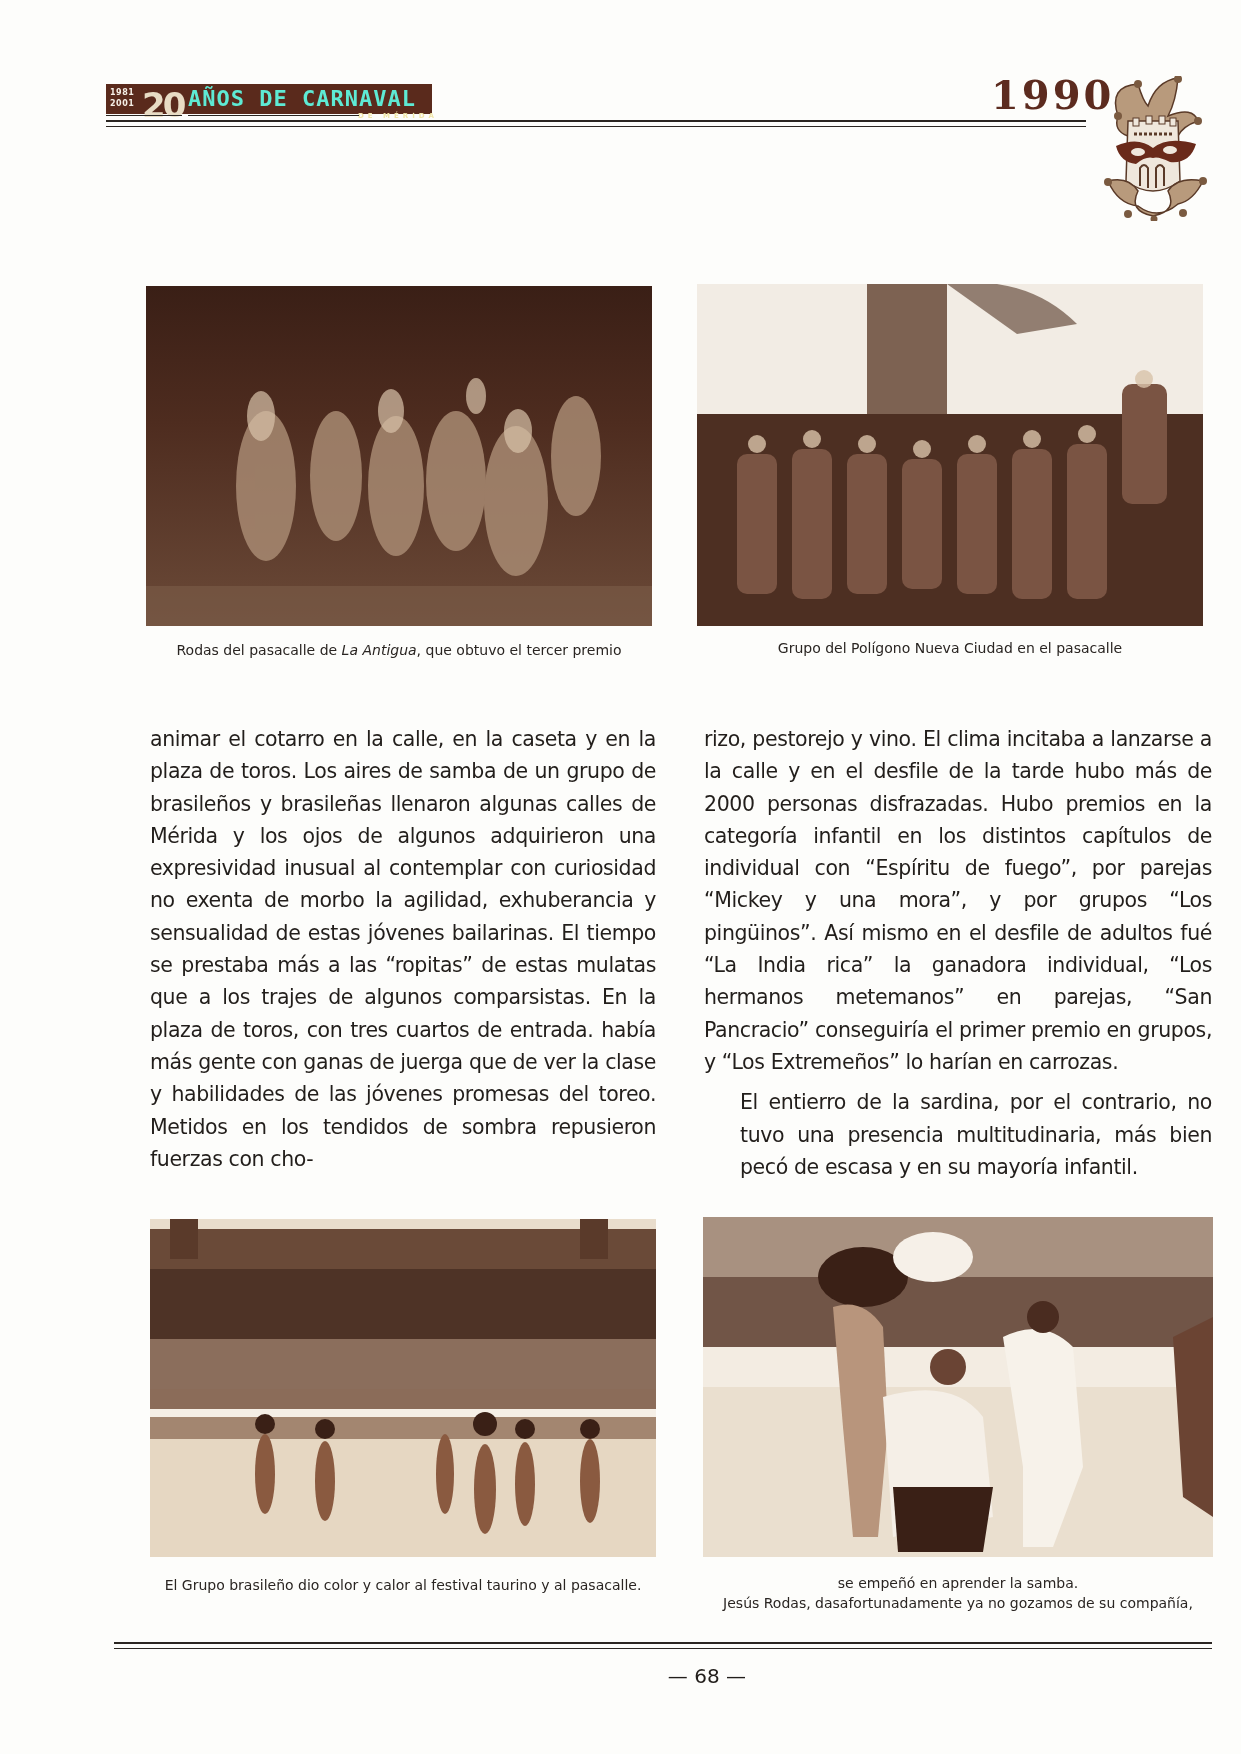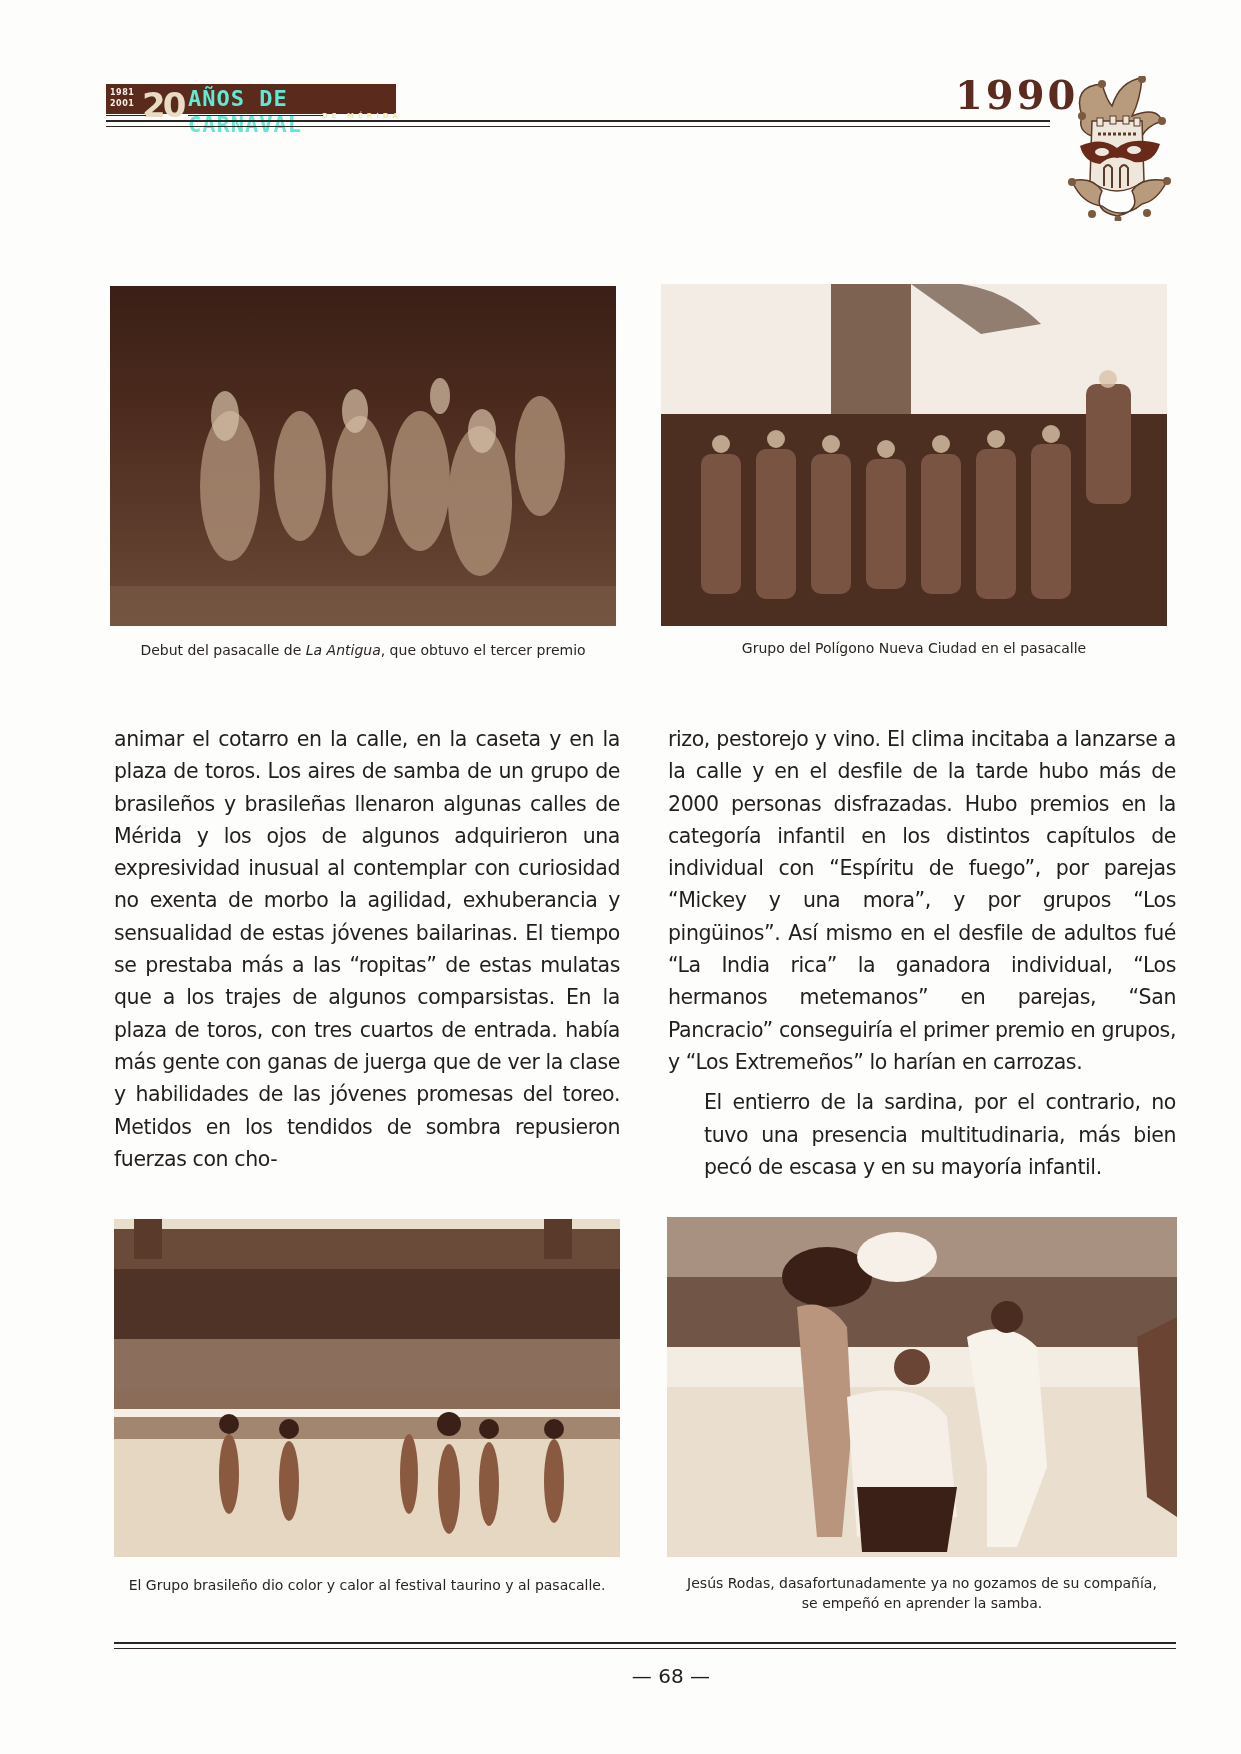--- a/index.html
+++ b/index.html
@@ -1,21 +1,21 @@
 <!DOCTYPE html>
 <html><head>
 <meta charset="utf-8">
 <style>
   html, body { margin: 0; padding: 0; }
   body {
     width: 1241px; height: 1754px; position: relative;
     background: #fdfdfb; overflow: hidden;
     font-family: "DejaVu Sans", sans-serif; color: #231f1c;
   }
-  .abs { position: absolute; }
+  .abs { position: absolute; padding-left: 36px; }
 
   
   .banner {
     left: 106px; top: 84px; width: 290px; height: 30px;
     background: #5a2a1c; color: #f6efe6;
   }
   .banner-years {
     position: absolute; left: 4px; top: 3px; width: 26px;
     font: bold 8px/11px "DejaVu Sans", sans-serif; letter-spacing: 0.5px;
   }
@@ -147,21 +147,21 @@
     </g>
     <g fill="#d9c3aa" opacity="0.7">
       <ellipse cx="115" cy="130" rx="14" ry="25"></ellipse>
       <ellipse cx="245" cy="125" rx="13" ry="22"></ellipse>
       <ellipse cx="372" cy="145" rx="14" ry="22"></ellipse>
       <ellipse cx="330" cy="110" rx="10" ry="18"></ellipse>
     </g>
     <rect x="0" y="300" width="506" height="40" fill="#7b5d4a" opacity="0.6"></rect>
   </svg>
 </div>
-<div class="abs caption c1"><span>Debut del pasacalle de </span><i>La Antigua</i><span>, que obtuvo el tercer premio</span></div>
+<div class="abs caption c1"><span>Rodas del pasacalle de </span><i>La Antigua</i><span>, que obtuvo el tercer premio</span></div>
 
 <div class="abs photo p2">
   <svg viewBox="0 0 506 342" preserveAspectRatio="none">
     <rect width="506" height="342" fill="#f2ece4"></rect>
     <rect x="170" y="0" width="80" height="160" fill="#7d6252"></rect>
     <path d="M250 0 Q330 -10 380 40 L320 50Z" fill="#6a5040" opacity="0.7"></path>
     <rect x="0" y="130" width="506" height="212" fill="#4d2f22"></rect>
     <g fill="#7a5443">
       <rect x="40" y="170" width="40" height="140" rx="10"></rect>
       <rect x="95" y="165" width="40" height="150" rx="10"></rect>
@@ -237,18 +237,18 @@
     <path d="M130 90 Q160 80 180 110 L185 210 L175 320 L150 320 L140 210Z" fill="#b8957c"></path>
     <path d="M180 180 Q250 160 280 200 L290 300 L190 320Z" fill="#f5efe7"></path>
     <path d="M190 270 L290 270 L280 335 L195 335Z" fill="#3a2016"></path>
     <circle cx="245" cy="150" r="18" fill="#6a4434"></circle>
     <path d="M300 120 Q340 100 370 130 L380 250 L350 330 L320 330 L320 250Z" fill="#f7f2ea"></path>
     <circle cx="340" cy="100" r="16" fill="#4a2c20"></circle>
     <path d="M470 120 L510 100 L510 300 L480 280Z" fill="#6b4433"></path>
   </svg>
 </div>
 <div class="abs caption c4">
+  <div>se empeñó en aprender la samba.</div>
   <div>Jesús Rodas, dasafortunadamente ya no gozamos de su compañía,</div>
-  <div>se empeñó en aprender la samba.</div>
 </div>
 
 <div class="abs ftr-double"></div>
 <div class="abs pagenum">— 68 —</div>
 
 </body></html>

